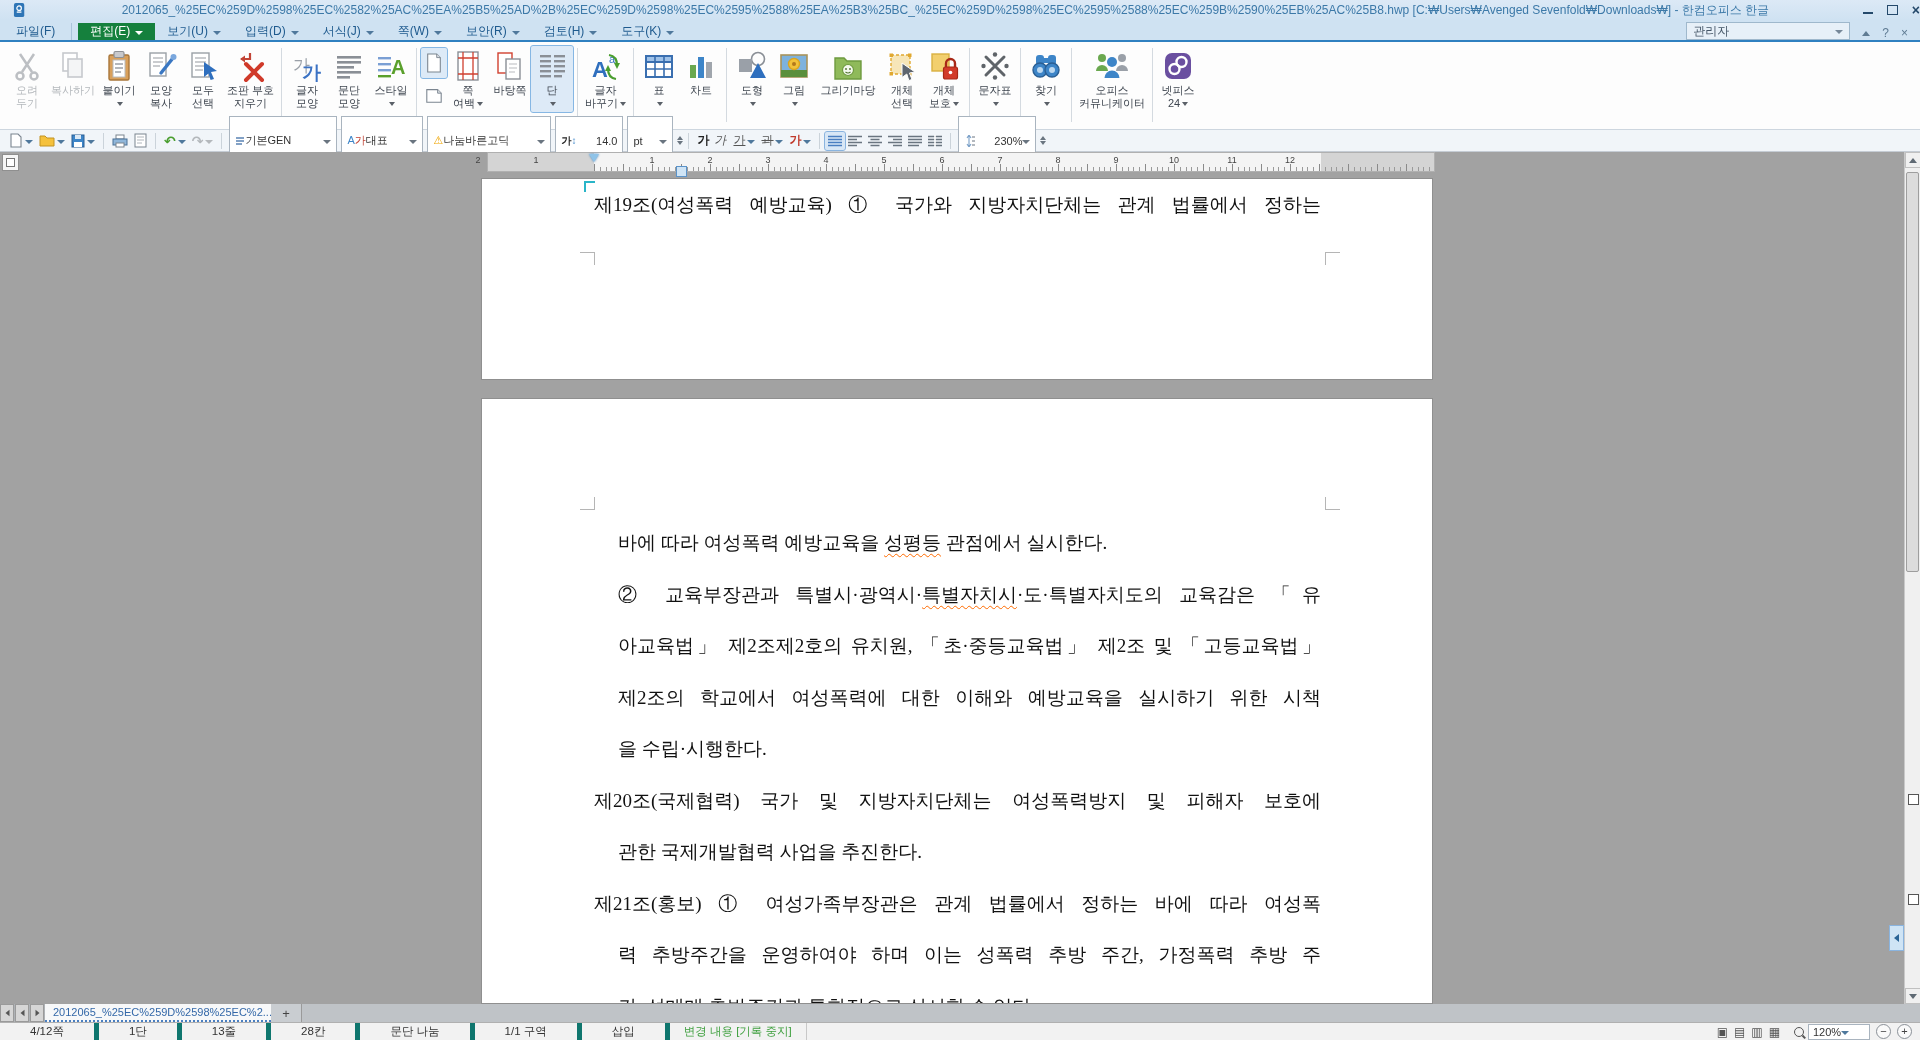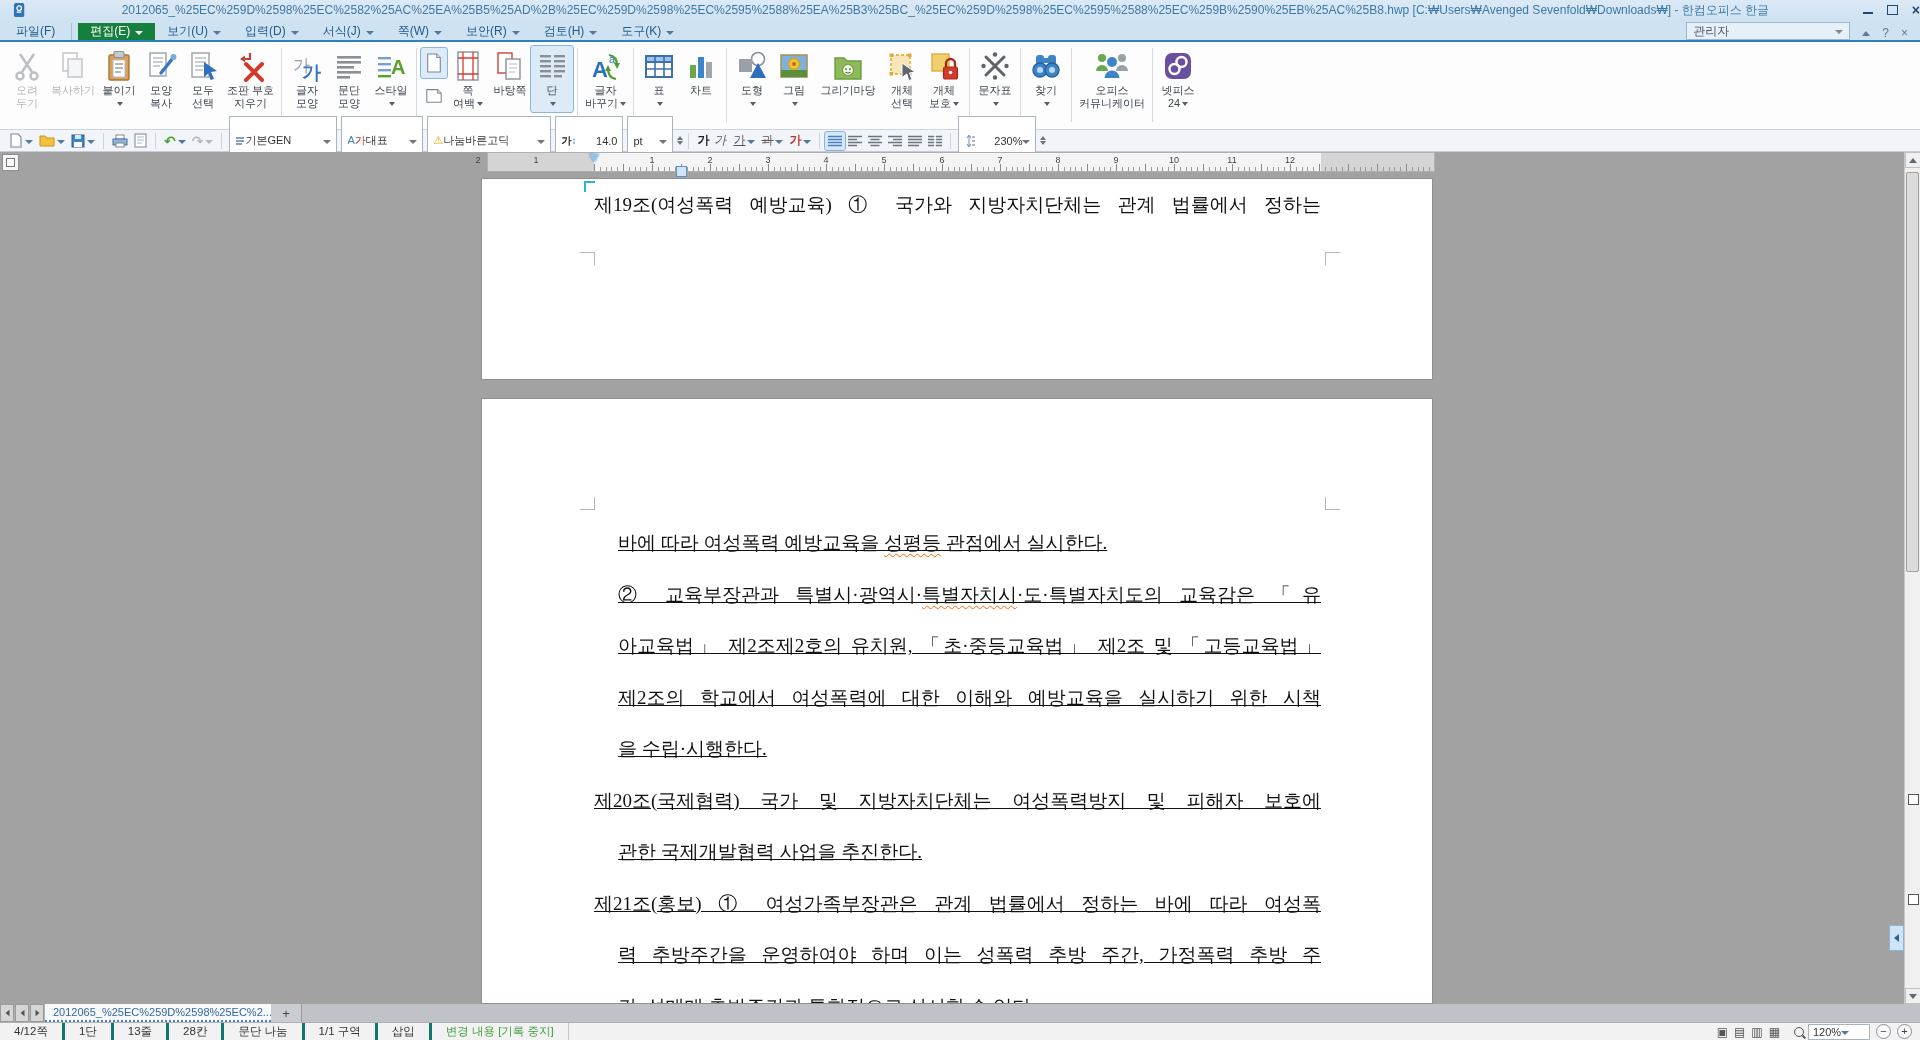--- a/index.html
+++ b/index.html
@@ -90,21 +90,21 @@
   .page{position:absolute;left:481px;width:952px;background:#fff;border:1px solid #8f8f8f;
     box-sizing:border-box;overflow:hidden;}
   .page1{top:26px;height:202px;}
   .page2{top:246px;height:606px;}
   .doc{font-family:"Liberation Serif","DejaVu Serif",serif;color:#111;}
   .dline{height:51.5px;line-height:51.5px;font-size:19px;white-space:nowrap;}
   .dline[data-justify="y"]{text-align:justify;text-align-last:justify;}
   .dline[data-hang="n"]{padding-left:24px;}
   .p1line{position:absolute;left:112px;top:0;width:727px;}
   .lines2{position:absolute;left:112px;top:118px;width:727px;box-sizing:border-box;}
-  .lines2 .dline{width:727px;box-sizing:border-box;text-decoration:underline;}
+  .lines2 .dline{width:727px;box-sizing:border-box;}
   .wavy{text-decoration:underline;text-decoration-style:wavy;text-decoration-color:#ff6a00;
     text-decoration-thickness:1px;text-underline-offset:4px;}
   .cmark{position:absolute;width:14px;height:12px;}
   .cmark.bl{border-top:1px solid #b5b5b5;border-right:1px solid #b5b5b5;}
   .cmark.br{border-top:1px solid #b5b5b5;border-left:1px solid #b5b5b5;}
   .cmark.tl{border-bottom:1px solid #b5b5b5;border-right:1px solid #b5b5b5;}
   .cmark.tr{border-bottom:1px solid #b5b5b5;border-left:1px solid #b5b5b5;}
   .cyan-corner{position:absolute;left:102px;top:2px;width:9px;height:9px;
     border-left:2px solid #2ab5c8;border-top:2px solid #2ab5c8;}
   
@@ -136,21 +136,21 @@
   .doc-tab{width:226px;background:#f7f8f9;border-bottom:2px dotted #4a7fc1;box-sizing:border-box;
     display:flex;align-items:center;padding:0 8px;font-size:11px;color:#3468a8;white-space:nowrap;
     overflow:hidden;}
   .add-tab{width:30px;background:#c9cdd1;display:flex;align-items:center;justify-content:center;
     font-size:13px;color:#444;border-right:1px solid #9a9a9a;}
   .t-track{flex:1;background:#bfc3c7;}
   
   .statusbar{position:absolute;left:0;top:1022px;width:1920px;height:18px;background:#f2f2f2;
     border-top:1px solid #b0b0b0;box-sizing:border-box;display:flex;align-items:center;
     font-size:11.5px;color:#333;}
-  .sseg{padding:0 14px;border-right:3px solid #0f766e;height:100%;display:flex;align-items:center;}
+  .sseg{padding:0 30px;border-right:5px solid #0f766e;height:100%;display:flex;align-items:center;}
   .schange{padding:0 14px;color:#3c9e3c;border-right:1px solid #c8c8c8;height:100%;
     display:flex;align-items:center;}
   .s-spacer{flex:1;}
   .viewicons{display:flex;gap:6px;margin-right:14px;color:#555;font-size:12px;}
   .mag{width:8px;height:8px;border:1.5px solid #555;border-radius:50%;position:relative;margin-right:4px;}
   .mag:after{content:"";position:absolute;width:4px;height:1.5px;background:#555;
     transform:rotate(45deg);left:7px;top:8px;}
   .zoombox{width:52px;height:14px;background:#fff;border:1px solid #a9b4bf;display:flex;
     align-items:center;justify-content:flex-start;padding:0 4px;font-size:11px;}
   .zbtn{width:13px;height:13px;border:1px solid #8a9097;border-radius:50%;display:flex;

